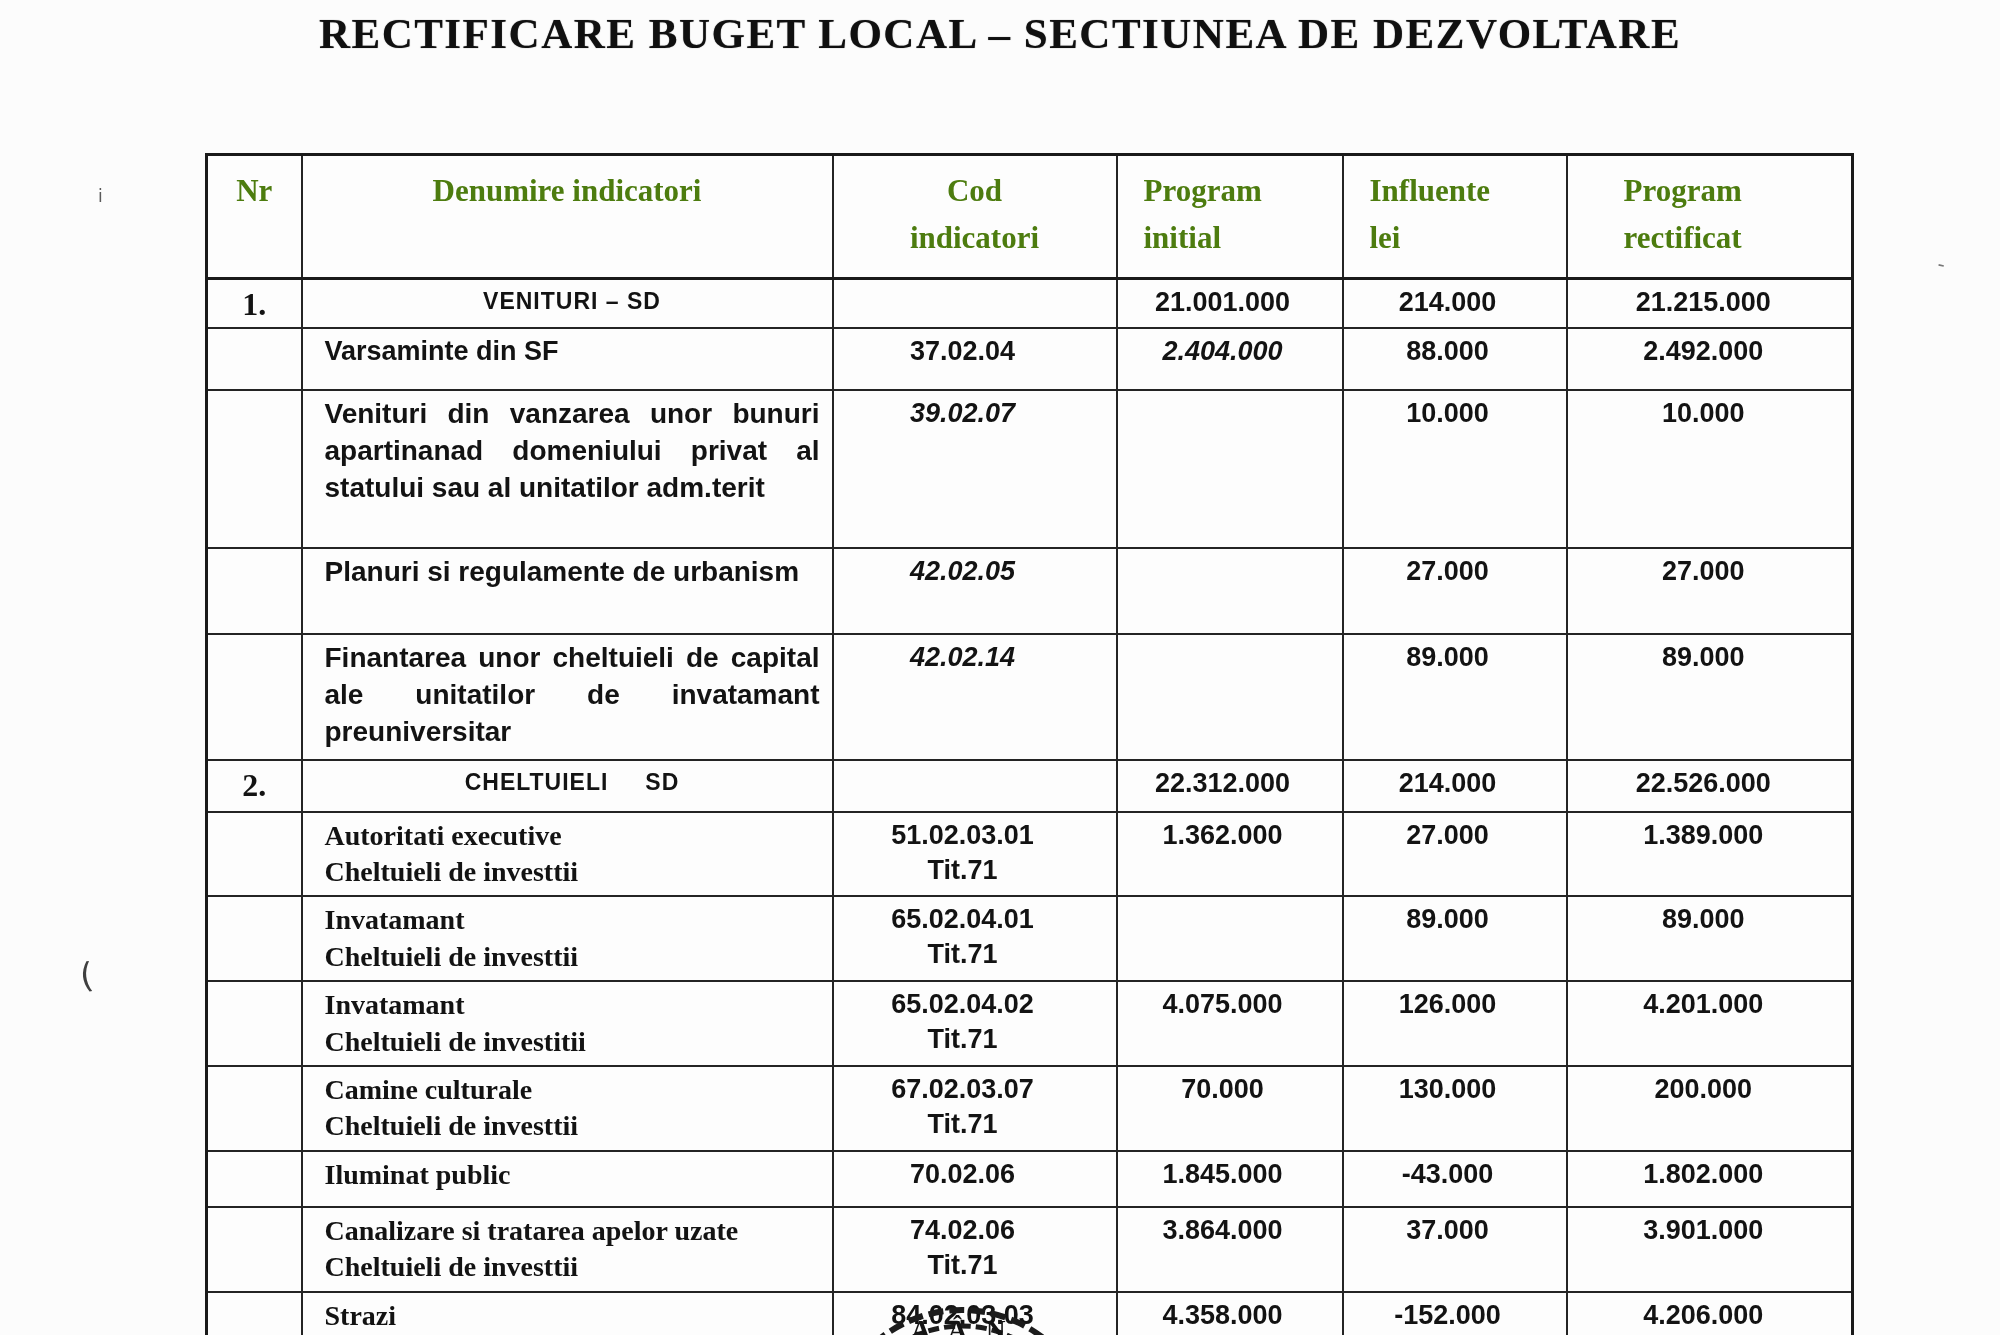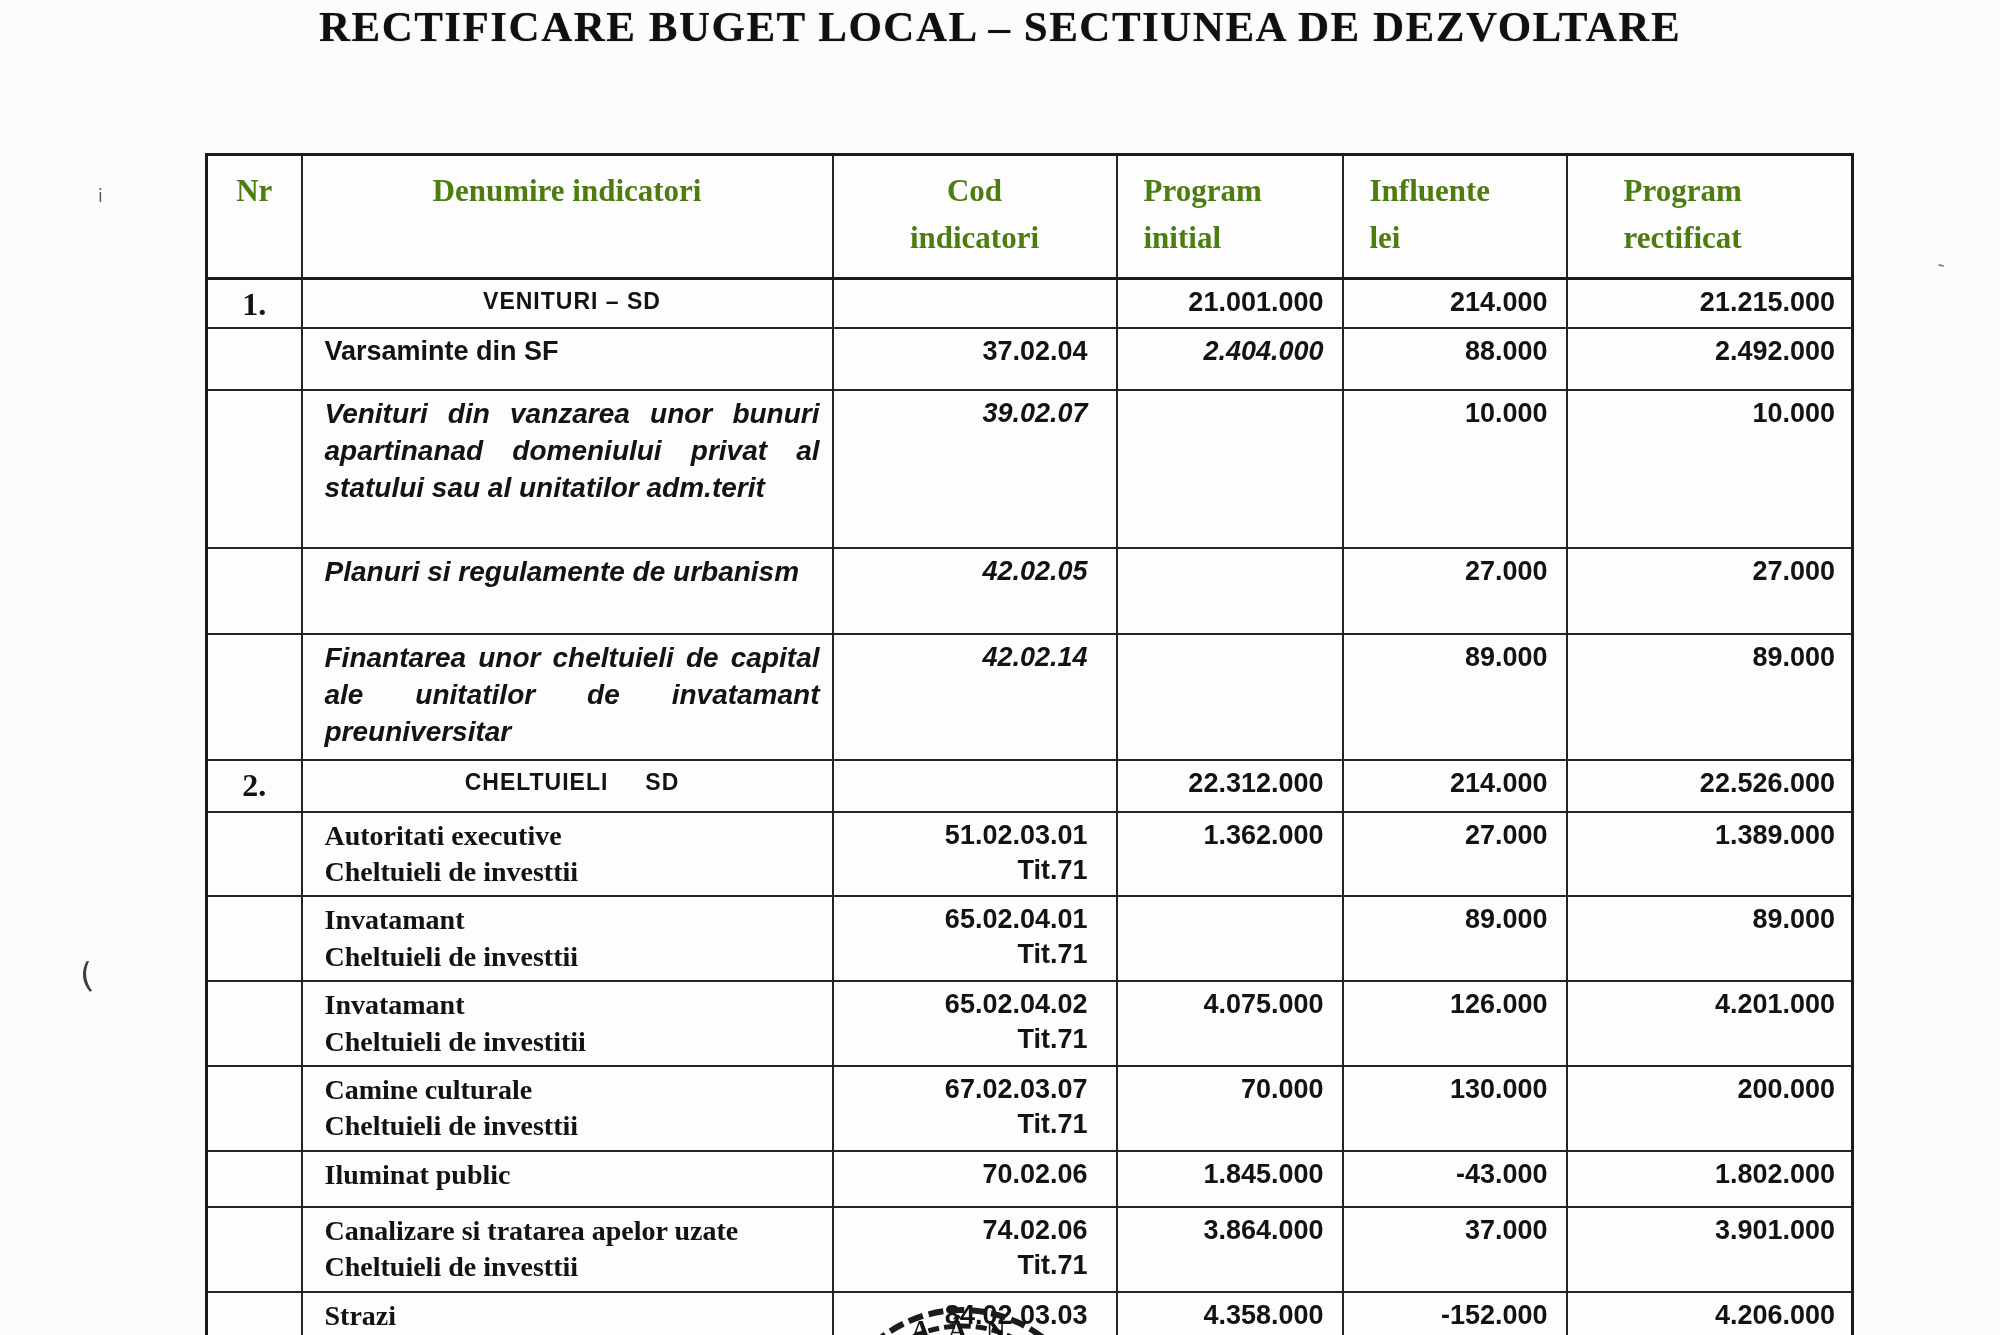--- a/index.html
+++ b/index.html
@@ -1,21 +1,21 @@
 <!DOCTYPE html>
 <html><head>
 <meta charset="utf-8">
 <style>
   html,body{margin:0;padding:0;background:#e8e8e8;}
   .page{
     position:relative; width:2000px; height:1335px;
     background:#fcfcfc; overflow:hidden; color:#141414;
   }
   .doc-title{
-    position:absolute; top:2px; left:0; width:100%;
+    position:absolute; top:9px; left:0; width:100%;
     text-align:center;
     font-family:"Liberation Serif", serif;
     font-weight:bold; font-size:43px; letter-spacing:1.5px;
     color:#101010;
     text-shadow:0 0 1px rgba(0,0,0,.55);
   }
   table.budget{
     position:absolute; left:205px; top:153px; width:1646px;
     border-collapse:collapse; table-layout:fixed;
     border:3px solid #1a1a1a;
@@ -40,34 +40,34 @@
   td{ font-size:27px; line-height:1.3; color:#131313; }
   .c-nr{
     text-align:center; font-family:"Liberation Serif", serif;
     font-weight:bold; font-size:32px; padding-top:4px;
   }
   .c-name{
     padding:5px 12px 5px 22px; white-space:pre-line;
     font-family:"Liberation Serif", serif; font-weight:bold; font-size:28px;
   }
   .c-cod,.c-ini,.c-inf,.c-rec{
-    text-align:right; white-space:pre-line;
+    text-align:center; white-space:pre-line;
     font-family:"Liberation Sans", sans-serif; font-weight:bold;
     padding:5px 28px 5px 4px;
   }
   .c-ini{ padding-right:18px; } .c-inf{ padding-right:18px; } .c-rec{ padding-right:16px; }
 
   
   tr.v-section .c-name{
     text-align:center; font-family:Liberation Sans, sans-serif;
     font-size:23px; letter-spacing:1px; padding-top:7px;
   }
   tr.v-sans .c-name{ font-family:Liberation Sans, sans-serif; font-size:27px; }
   tr.v-italic .c-name{
-    font-family:"Liberation Sans", sans-serif; font-style:italic;
+    font-family:"Liberation Sans", sans-serif; 
     font-size:28px; text-align:justify; padding-right:12px; line-height:1.32;
   }
   tr.v-italic .c-cod{ font-style:italic; }
   tbody tr:nth-child(2) .c-ini{ font-style:italic; }
 
   
   .artifact{ position:absolute; color:#4a4a4a; font-family:"DejaVu Sans", sans-serif; }
   .a0{ left:80px; top:955px; font-size:34px; transform:rotate(-6deg); color:#3f3f3f; }
   .a1{ left:98px; top:186px; font-size:17px; color:#5a5a5a; }
   .a2{ left:1938px; top:252px; font-size:20px; color:#777; transform:rotate(12deg); }

